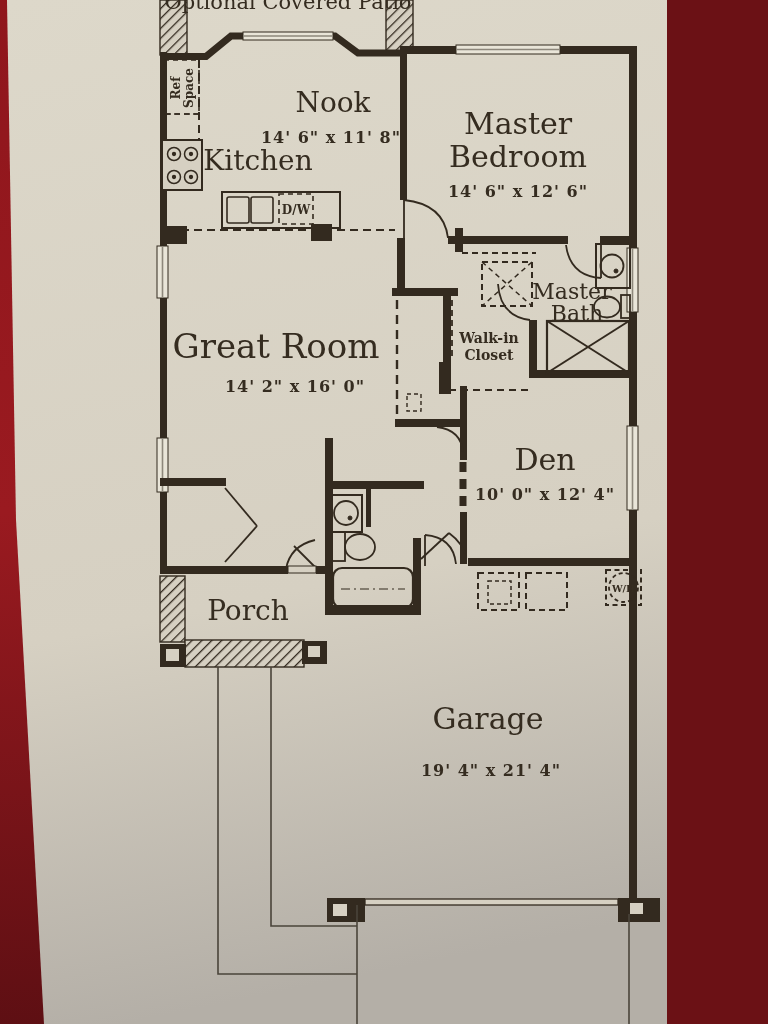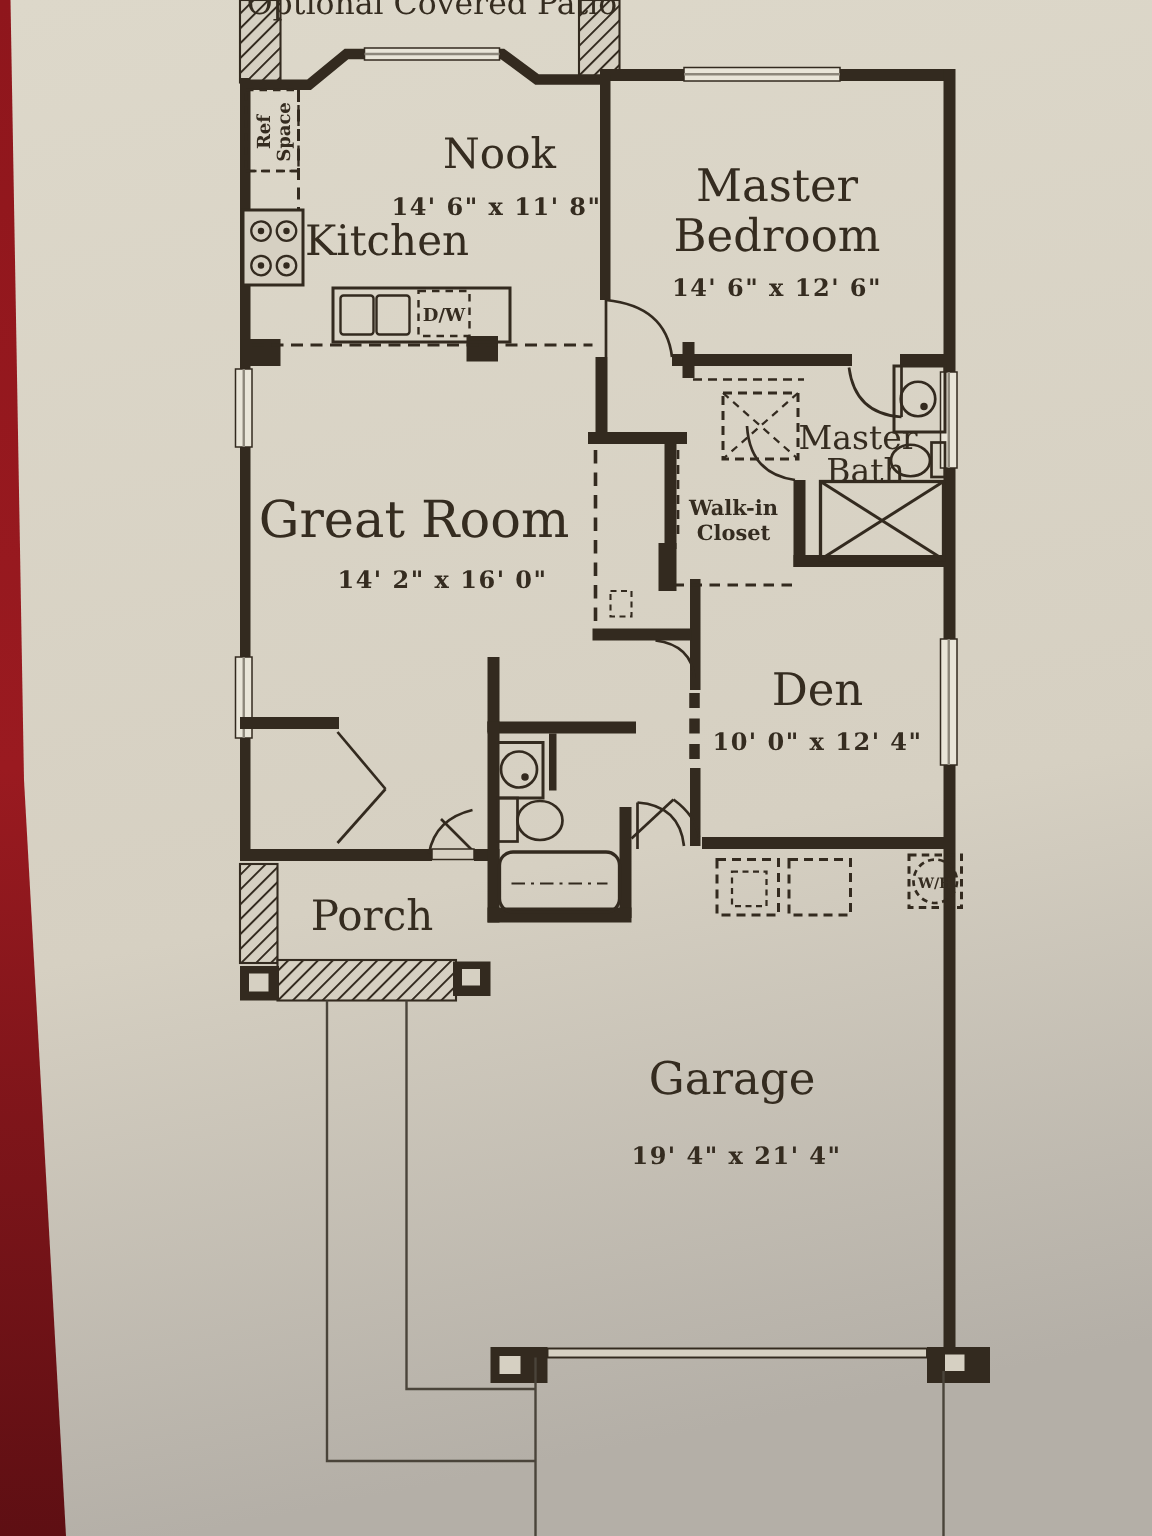--- a/index.html
+++ b/index.html
@@ -1,16 +1,16 @@
 <!DOCTYPE html>
 <html><head>
 <meta charset="utf-8">
 <style>
   html,body{margin:0;padding:0;background:#6b1115;}
-  .stage{position:relative;width:768px;height:1024px;overflow:hidden;
+  .stage{position:relative;width:667px;height:1024px;overflow:hidden;
          font-family:"DejaVu Serif","Liberation Serif",serif;}
   svg{display:block;}
   text{fill:#352c20;}
   .room-label{font-size:30px;}
   .room-label.big{font-size:34px;}
   .room-label.mid{font-size:28px;}
   .room-label.small{font-size:22px;}
   .dims{font-size:16px;font-weight:bold;letter-spacing:1px;}
   .tiny{font-size:14px;font-weight:bold;}
   .micro{font-size:12px;font-weight:bold;}

